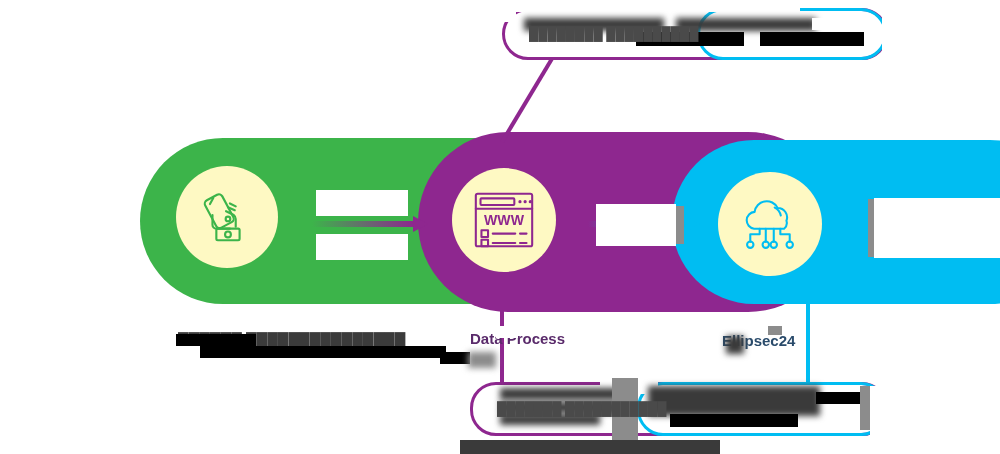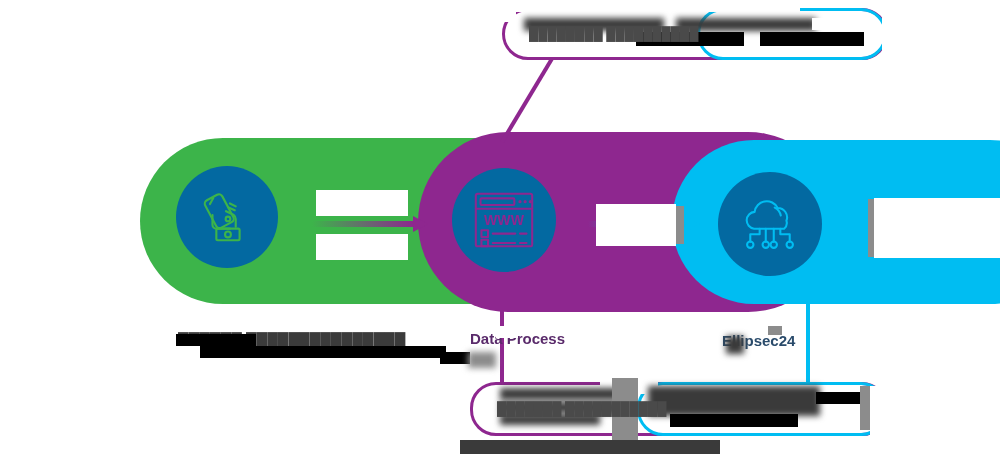--- a/index.html
+++ b/index.html
@@ -9,21 +9,21 @@
     position:relative;
   }
 
   
   .pill{position:absolute;border-radius:999px;}
   #pill-green {left:140px;top:138px;width:430px;height:166px;background:#3CB44A;}
   #pill-purple{left:418px;top:132px;width:420px;height:180px;background:#8E278F;}
   #pill-blue  {left:672px;top:140px;width:400px;height:164px;background:#00BDF2;}
 
   
-  .badge{position:absolute;background:#0369a1;border-radius:50%;
+  .badge{position:absolute;background:#fef9c3;border-radius:50%;
          display:flex;align-items:center;justify-content:center;}
   #badge-green {left:176px;top:166px;width:102px;height:102px;}
   #badge-purple{left:452px;top:168px;width:104px;height:104px;}
   #badge-blue  {left:718px;top:172px;width:104px;height:104px;}
   .badge svg{display:block;}
 
   
   .arrow{position:absolute;height:16px;}
   #arrow-1{left:312px;top:216px;width:116px;}
   #arrow-2{left:588px;top:216px;width:112px;}

